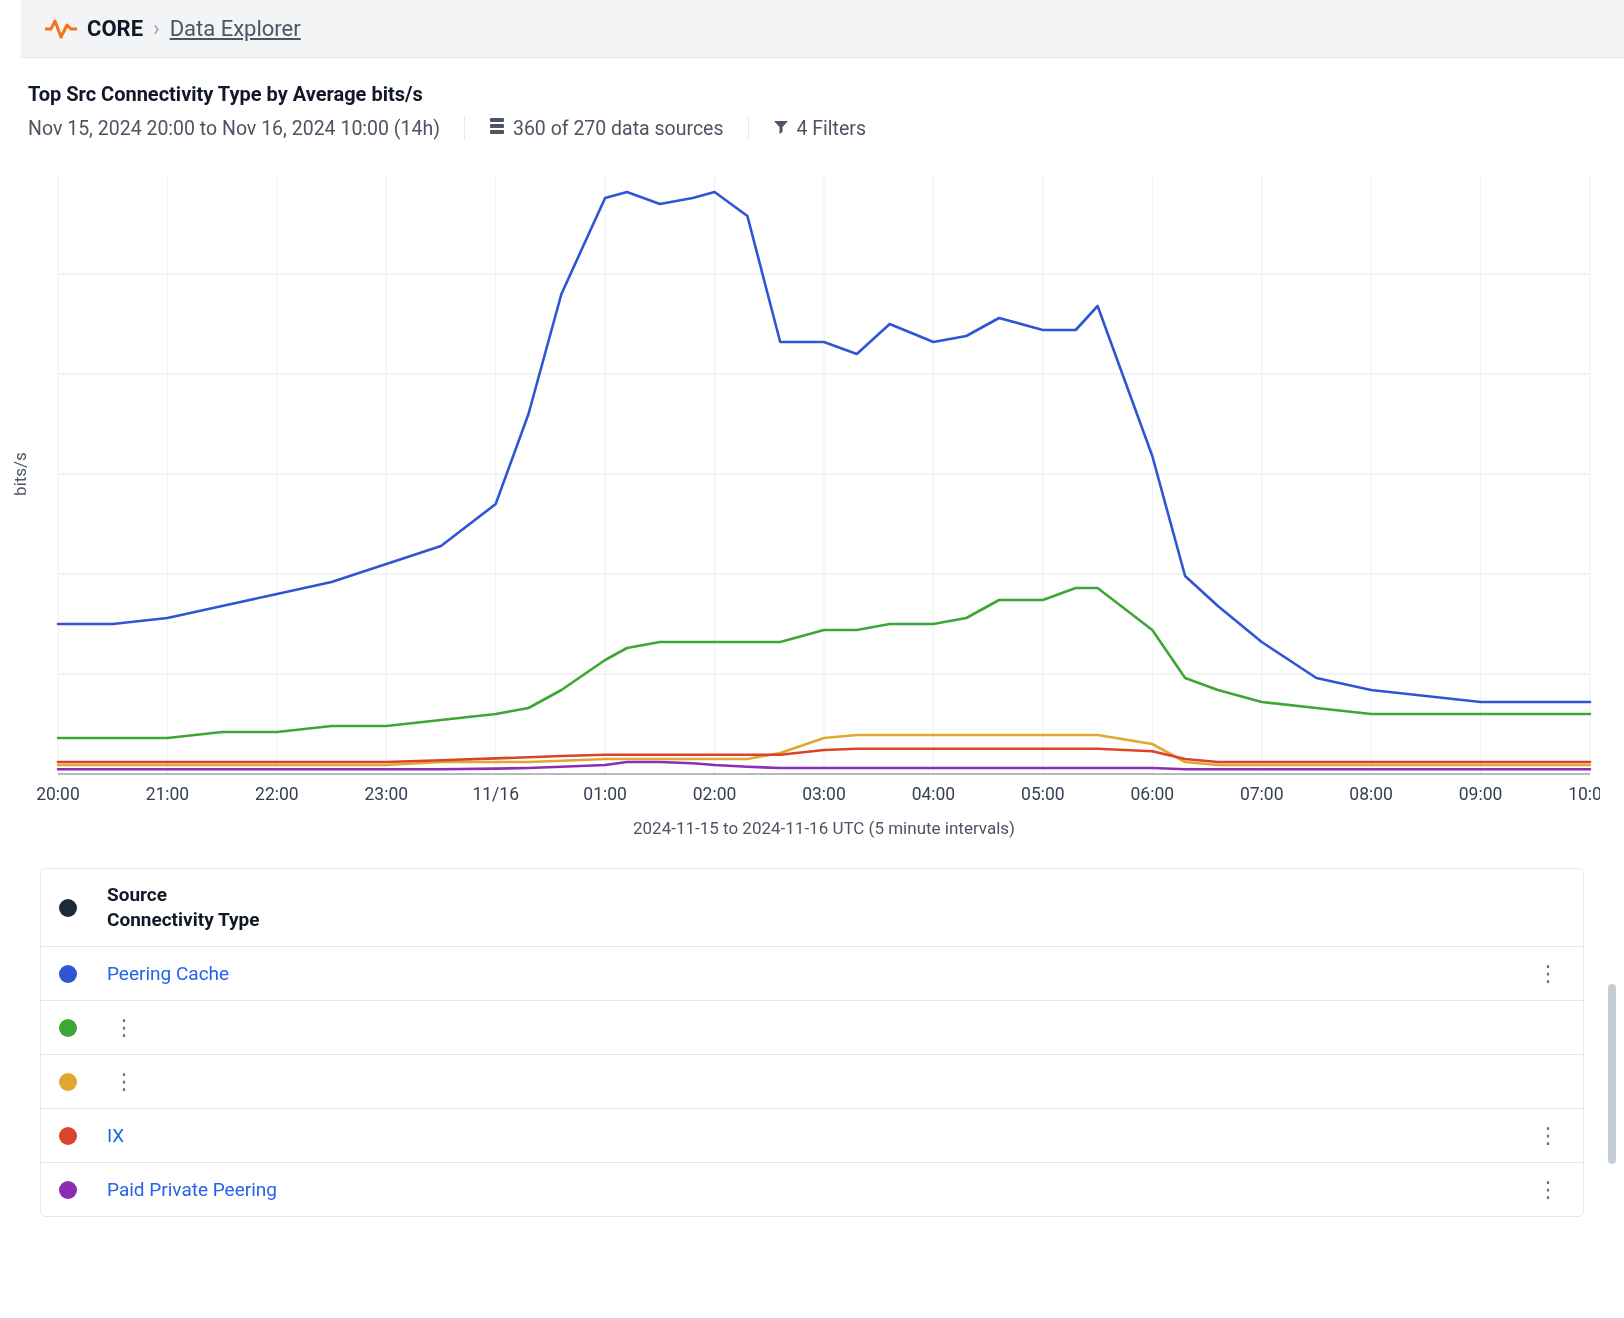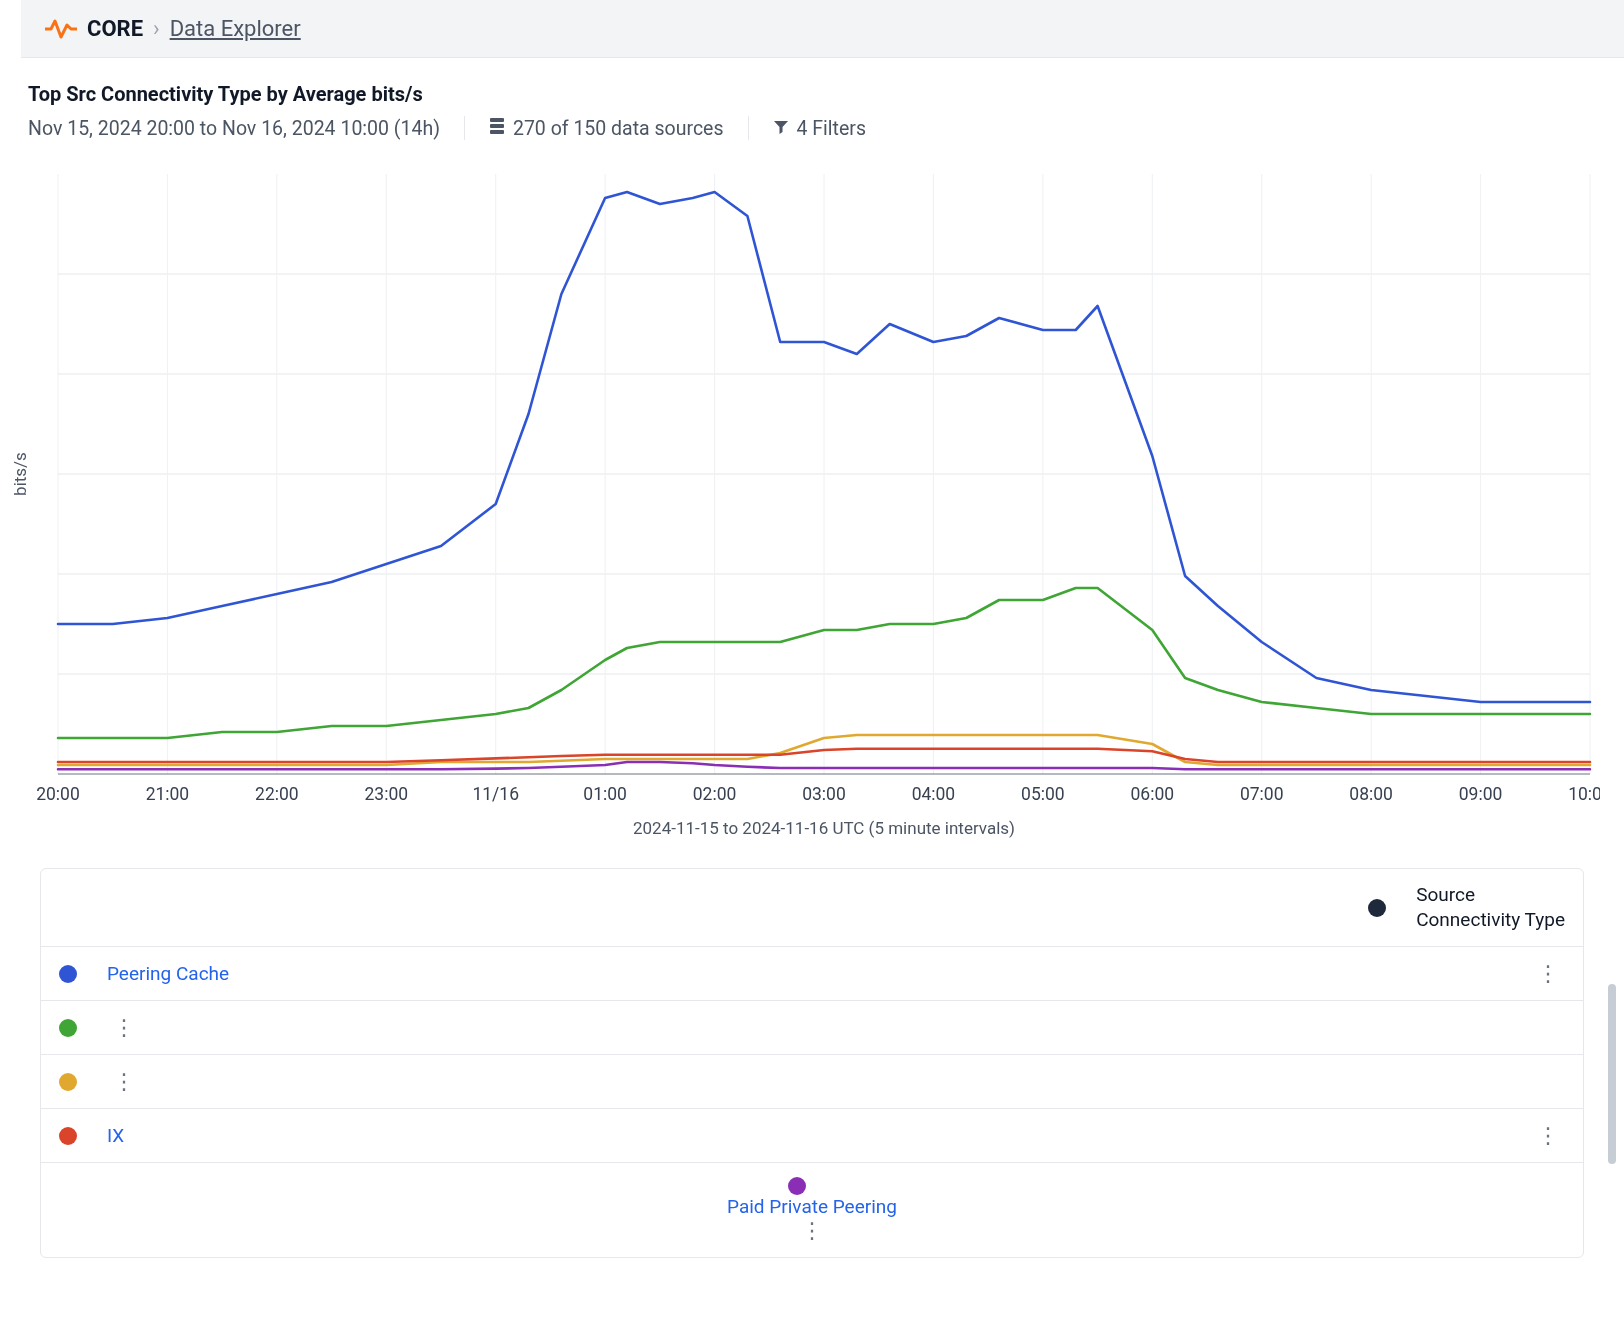--- a/index.html
+++ b/index.html
@@ -43,22 +43,22 @@
     border: 1px solid #e5e7eb;
     border-radius: 6px;
     overflow: hidden;
   }
   .legend-header, .legend-row {
     display: flex;
     align-items: center;
     padding: 14px 18px;
     border-bottom: 1px solid #e5e7eb;
   }
-  .legend-row:last-child { border-bottom: none; flex-direction: column; }
-  .legend-header { font-weight: 400; font-size: 19px; color: #111827; justify-content: flex-end; }
+  .legend-row:last-child { border-bottom: none; }
+  .legend-header { font-weight: 700; font-size: 19px; color: #111827; }
   .legend-dot {
     width: 18px; height: 18px; border-radius: 50%;
     margin-right: 30px;
     flex-shrink: 0;
   }
   .legend-header .legend-dot { background: #1e293b; }
   .legend-label { flex: 1; font-size: 19px; }
   .legend-row .legend-label { color: #2563eb; cursor: pointer; }
   .legend-header-text { line-height: 1.3; }
   .row-menu { color: #6b7280; font-size: 22px; padding: 0 6px; cursor: pointer; }
@@ -101,21 +101,21 @@
     <div class="meta-item">
       <span>
         <svg width="16" height="18" viewBox="0 0 16 18">
               <g fill="#4b5563">
                 <rect x="1" y="1" width="14" height="4" rx="1"></rect>
                 <rect x="1" y="7" width="14" height="4" rx="1"></rect>
                 <rect x="1" y="13" width="14" height="4" rx="1"></rect>
               </g>
             </svg>
       </span>
-      <span>270 of 150 data sources</span>
+      <span>360 of 270 data sources</span>
     </div>
     <div class="meta-sep"></div>
     <div class="meta-item">
       <span>
         <svg width="16" height="16" viewBox="0 0 16 16">
               <path d="M1 2 h14 l-5.5 6 v5 l-3 2 v-7 z" fill="#4b5563"></path>
             </svg>
       </span>
       <span>4 Filters</span>
     </div>

